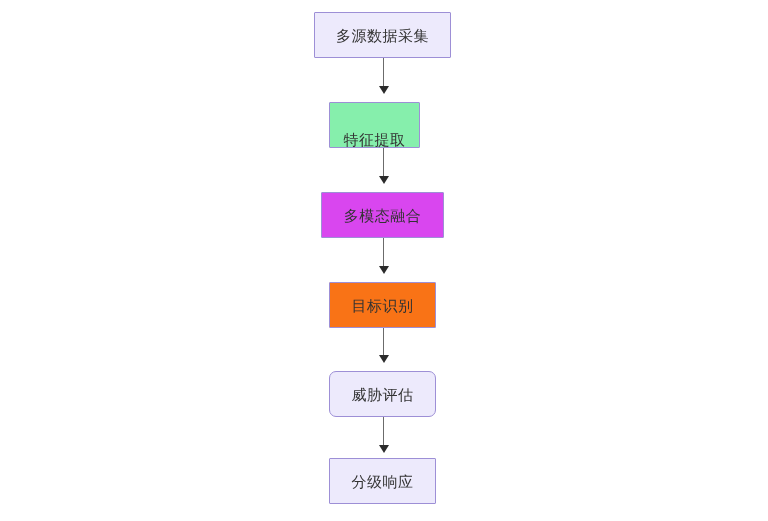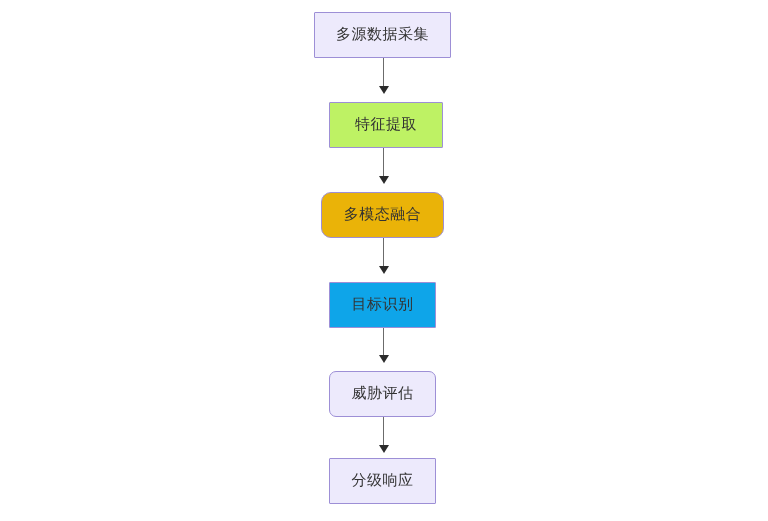--- a/index.html
+++ b/index.html
@@ -22,21 +22,20 @@
     justify-content:center;
     background:#edeafc;
     border:1px solid #9d8fd6;
     border-radius:1px;
     color:#333333;
     font-size:15px;
     line-height:1;
     letter-spacing:0.5px;
     white-space:nowrap;
     user-select:none;
-    font-family:Liberation Mono, monospace;
   }
   .node-label{
     display:block;
     color:#333333;
     font-size:15px;
   }
   .edge{
     position:absolute;
     width:1px;
     background:#6b6b6b;
@@ -66,29 +65,29 @@
   <div class="edge" style="left: 383px; top: 328px; height: 27px; background: rgb(107, 107, 107);"></div>
   <div class="arrowhead" style="left: 379px; top: 355px; border-top-color: rgb(43, 43, 43);"></div>
 
   <div class="edge" style="left: 383px; top: 417px; height: 28px; background: rgb(107, 107, 107);"></div>
   <div class="arrowhead" style="left: 379px; top: 445px; border-top-color: rgb(43, 43, 43);"></div>
 
   <div class="node" style="left: 314px; top: 12px; width: 137px; height: 46px; background: rgb(237, 234, 252); border-color: rgb(157, 143, 214); color: rgb(51, 51, 51);">
     <span class="node-label">多源数据采集</span>
   </div>
 
-  <div class="node" style="left: 329px; top: 102px; width: 114px; height: 46px; background: #bef264; border-color: rgb(157, 143, 214); color: rgb(51, 51, 51);">
+  <div class="node" style="left: 329px; top: 102px; width: 91px; height: 46px; background: #86efac; border-color: rgb(157, 143, 214); color: rgb(51, 51, 51); align-items: flex-end;">
     <span class="node-label">特征提取</span>
   </div>
 
-  <div class="node" style="left: 321px; top: 192px; width: 123px; height: 46px; background: #eab308; border-color: rgb(157, 143, 214); color: rgb(51, 51, 51); border-radius: 10px;">
+  <div class="node" style="left: 321px; top: 192px; width: 123px; height: 46px; background: #d946ef; border-color: rgb(157, 143, 214); color: rgb(51, 51, 51);">
     <span class="node-label">多模态融合</span>
   </div>
 
-  <div class="node" style="left: 329px; top: 282px; width: 107px; height: 46px; background: #0ea5e9; border-color: rgb(157, 143, 214); color: rgb(51, 51, 51);">
+  <div class="node" style="left: 329px; top: 282px; width: 107px; height: 46px; background: #f97316; border-color: rgb(157, 143, 214); color: rgb(51, 51, 51);">
     <span class="node-label">目标识别</span>
   </div>
 
   <div class="node" style="left: 329px; top: 371px; width: 107px; height: 46px; background: rgb(237, 234, 252); border-color: rgb(157, 143, 214); color: rgb(51, 51, 51); border-radius: 7px;">
     <span class="node-label">威胁评估</span>
   </div>
 
   <div class="node" style="left: 329px; top: 458px; width: 107px; height: 46px; background: rgb(237, 234, 252); border-color: rgb(157, 143, 214); color: rgb(51, 51, 51);">
     <span class="node-label">分级响应</span>
   </div>

